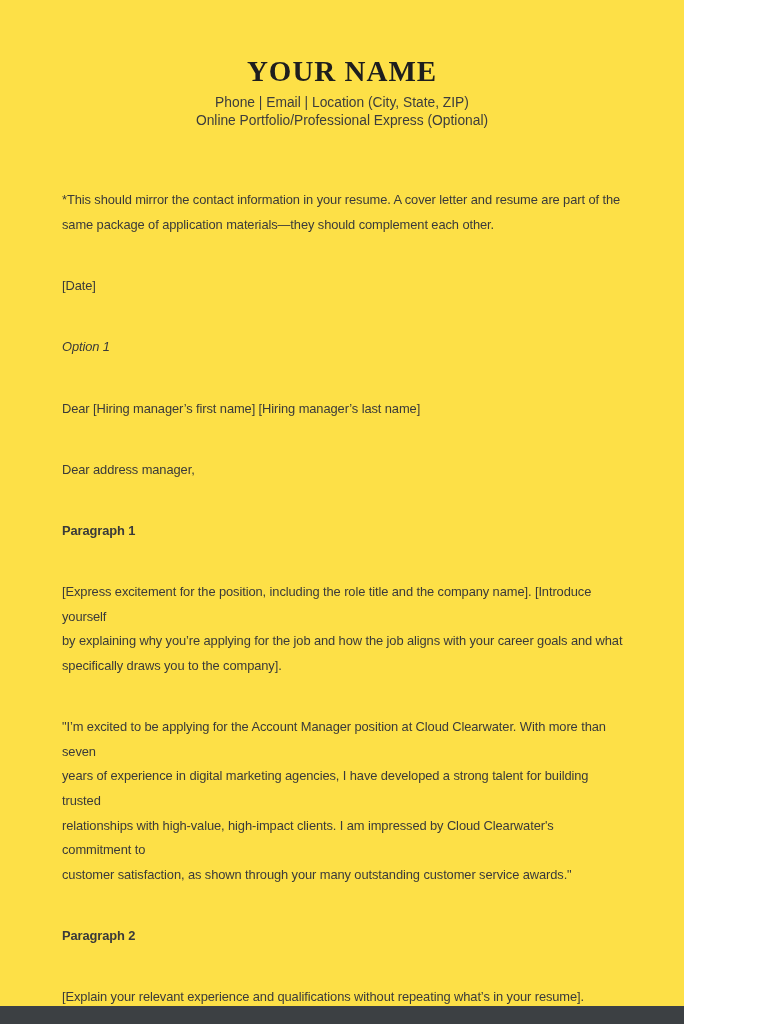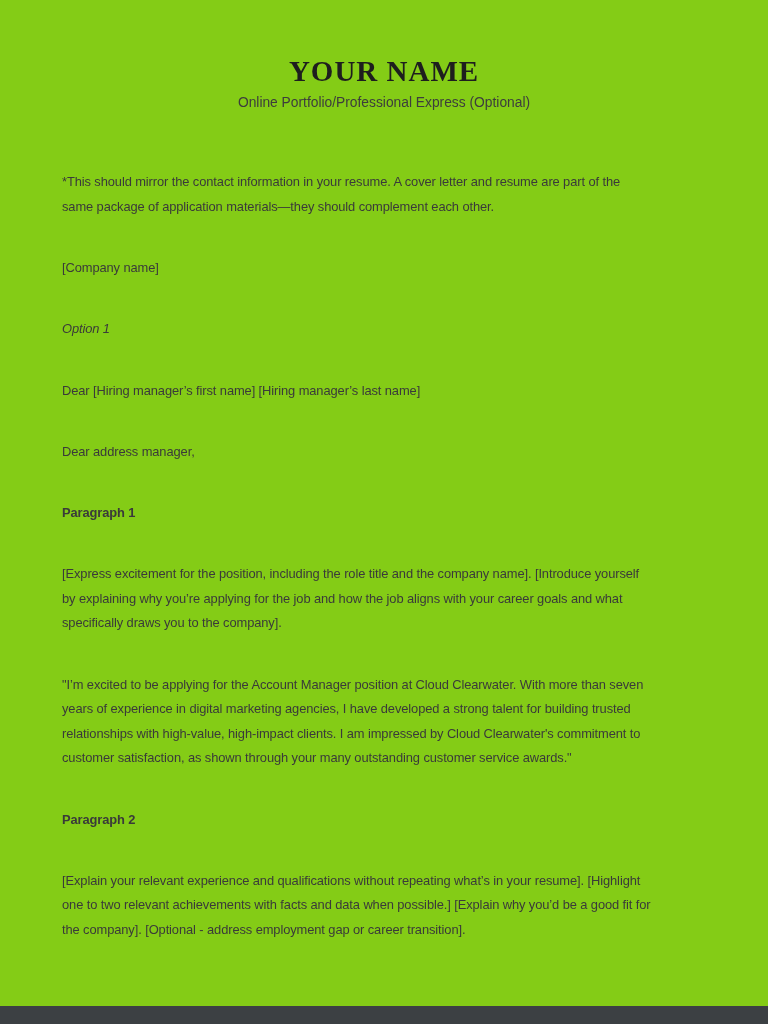--- a/index.html
+++ b/index.html
@@ -1,22 +1,22 @@
 <!DOCTYPE html>
 <html><head>
 <meta charset="utf-8">
 <style>
   * { margin: 0; padding: 0; box-sizing: border-box; }
   html, body { width: 768px; height: 1024px; }
   body { background: #ffffff; overflow: hidden; }
   .doc {
     position: relative;
-    width: 768px;
+    width: 684px;
     height: 1024px;
-    background: #84cc16;
+    background: #fde047;
     font-family: "Liberation Sans", sans-serif;
     color: #3b3b3b;
   }
   .doc-header { padding-top: 56px; text-align: center; }
   .doc-name {
     font-family: "Liberation Serif", serif;
     font-size: 29px;
     font-weight: 700;
     color: #1e1e1e;
     letter-spacing: 1px;
@@ -49,27 +49,28 @@
     background: #3c4043;
   }
 </style>
 </head>
 <body>
 
 <div class="doc">
 
   <header class="doc-header">
     <h1 class="doc-name">YOUR NAME</h1>
+    <div class="contact-line">Phone | Email | Location (City, State, ZIP)</div>
     <div class="contact-line">Online Portfolio/Professional Express (Optional)</div>
   </header>
 
   <main class="letter">
     <p class="it">*This should mirror the contact information in your resume. A cover letter and resume are part of the
 same package of application materials—they should complement each other.</p>
-    <p>[Company name]</p>
+    <p>[Date]</p>
     <p class="bi">Option 1</p>
     <p>Dear [Hiring manager’s first name] [Hiring manager’s last name]</p>
     <p>Dear address manager,</p>
     <p class="b">Paragraph 1</p>
     <p>[Express excitement for the position, including the role title and the company name]. [Introduce yourself
 by explaining why you’re applying for the job and how the job aligns with your career goals and what
 specifically draws you to the company].</p>
     <p class="it">"I’m excited to be applying for the Account Manager position at Cloud Clearwater. With more than seven
 years of experience in digital marketing agencies, I have developed a strong talent for building trusted
 relationships with high-value, high-impact clients. I am impressed by Cloud Clearwater's commitment to

